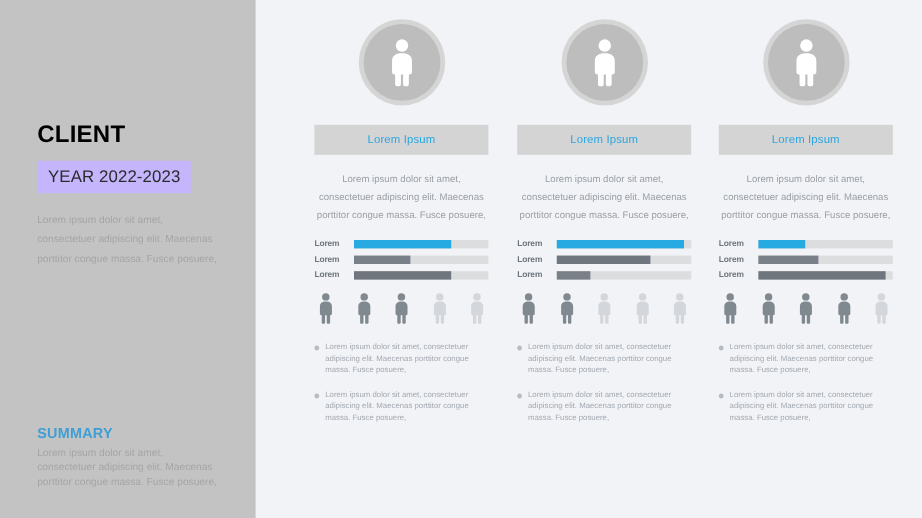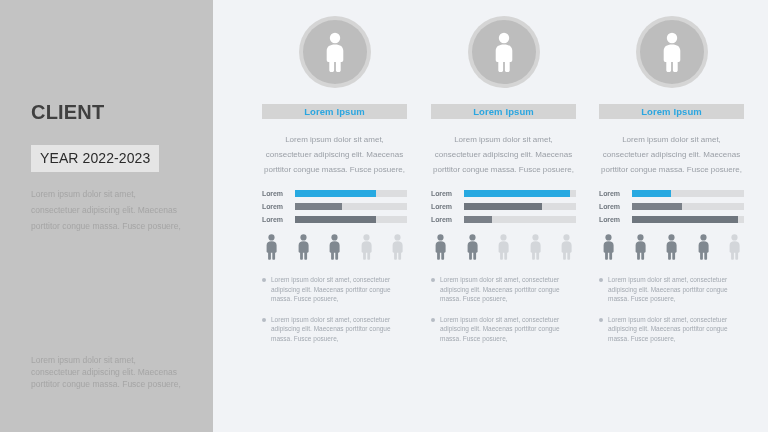--- a/index.html
+++ b/index.html
@@ -31,30 +31,30 @@
     height: 432px;
     background: #c3c3c3;
   }
   .left-inner {
     position: absolute;
     left: 31px;
     top: 100px;
     width: 160px;
   }
   .title {
-    color: #404040;
+    color: #000000;
     font-size: 20px;
     font-weight: bold;
     line-height: 25px;
     letter-spacing: 0.2px;
     margin: 0;
   }
   .year-box {
-    margin-top: 20px;
-    background: #e5e5e5;
+    margin-top: 9px;
+    background: #c4b5fd;
     padding: 5px 9px 6px 9px;
     display: inline-block;
     color: #2b2b2b;
     font-size: 14px;
     font-weight: normal;
     letter-spacing: 0.1px;
     white-space: nowrap;
   }
   .left-para {
     margin-top: 14px;
@@ -127,27 +127,27 @@
     background: #bdbdbd;
     display: flex;
     align-items: center;
     justify-content: center;
   }
   .avatar-circle svg { display: block; }
 
   
   .col-header {
     background: #d4d4d4;
-    height: 15px;
+    height: 25px;
     display: flex;
     align-items: center;
     justify-content: center;
     color: #2ba6e0;
     font-size: 9.5px;
-    font-weight: bold;
+    font-weight: normal;
     letter-spacing: 0.1px;
   }
 
   
   .col-para {
     margin-top: 13px;
     color: #9a9fa6;
     font-size: 8px;
     line-height: 15px;
     text-align: center;
@@ -226,20 +226,21 @@
   <div class="left-panel">
     <div class="left-inner">
       <div class="title">
         <div>CLIENT</div>
       </div>
       <div class="year-box">YEAR 2022-2023</div>
       <div class="left-para">Lorem ipsum dolor sit amet, consectetuer adipiscing elit. Maecenas porttitor congue massa. Fusce posuere,</div>
     </div>
 
     <div class="summary-block">
+      <div class="summary-title">SUMMARY</div>
       <div class="summary-para">Lorem ipsum dolor sit amet, consectetuer adipiscing elit. Maecenas porttitor congue massa. Fusce posuere,</div>
     </div>
   </div>
 
   <div class="columns">
 
     <div class="col col-0">
       <div class="avatar-wrap">
         <div class="avatar-ring">
           <div class="avatar-circle">

